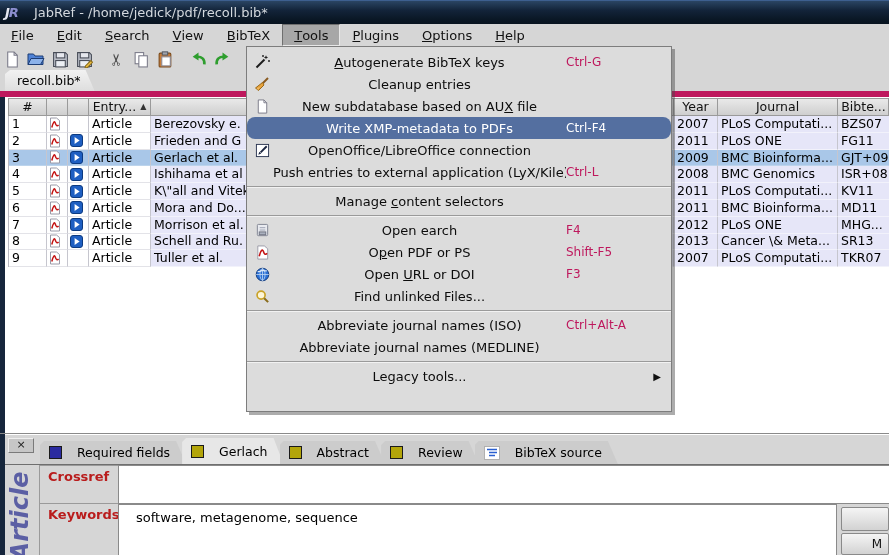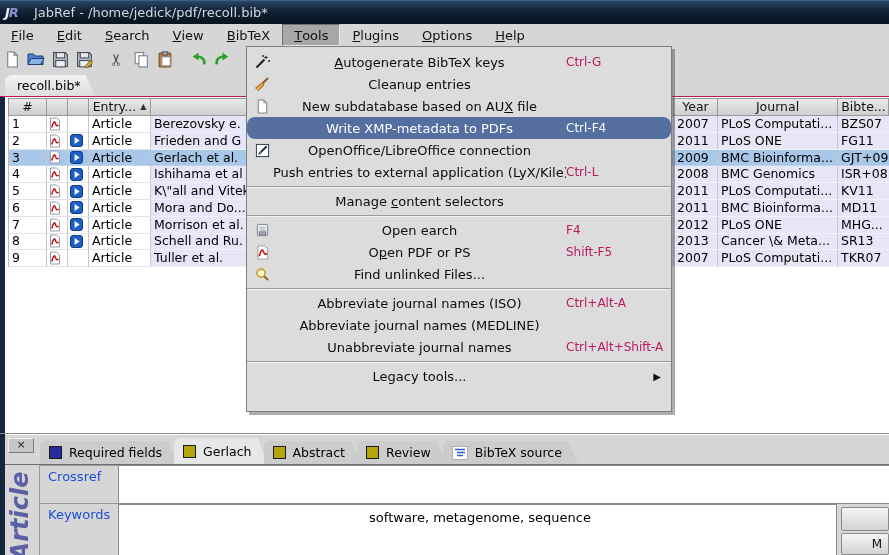--- a/index.html
+++ b/index.html
@@ -28,21 +28,21 @@
   
   #toolbar{left:0;top:46px;width:889px;height:26px;background:#d6d6d6;
     display:flex;align-items:center;}
   .tb-btn{width:24px;height:22px;display:flex;align-items:center;justify-content:center;}
   .tb-gap{width:9px;}
   .tb-btn svg{display:block;}
   .scissors{font-size:16px;color:#4a4a4a;transform:rotate(-90deg);}
 
   
   #tabrow{left:0;top:72px;width:889px;height:25px;background:#d6d6d6;
-    border-bottom:1px solid #be185d;box-sizing:border-box;}
+    border-bottom:6px solid #be185d;box-sizing:border-box;}
   #file-tab{position:absolute;left:5px;bottom:0;height:21px;padding:0 14px 0 12px;
     background:linear-gradient(#f2f2f2,#dedede);font-size:12.5px;color:#000;
     display:flex;align-items:center;
     clip-path:polygon(0 100%,0 4px,5px 0,calc(100% - 9px) 0,100% 100%);}
 
   
   #main{left:0;top:97px;width:889px;height:336px;background:#ffffff;}
   #left-strip-main{left:0;top:0;width:5px;height:336px;background:#16263c;}
   .tgrid{display:grid;grid-template-columns:38px 21px 21px 62px 523px 44px 120px 52px;}
   #thead{position:absolute;left:8px;top:1px;width:881px;height:18px;
@@ -79,40 +79,40 @@
   
   #bottom{left:0;top:433px;width:889px;height:122px;background:#d6d6d6;
     border-top:1px solid #8a8a8a;box-shadow:inset 0 1px 0 #ffffff;box-sizing:border-box;}
   #left-strip-bottom{left:0;top:0;width:5px;height:122px;background:#16263c;}
   #editor-close{left:8px;top:4px;width:26px;height:15px;background:#c6c6c6;
     border:1px solid;border-color:#efefef #7a7a7a #7a7a7a #efefef;box-sizing:border-box;
     font-size:11px;line-height:12px;text-align:center;color:#222;}
   #editor-tabs{left:40px;top:4px;height:26px;display:flex;align-items:flex-end;}
   .etab{height:23px;display:flex;align-items:center;padding:0 16px 0 9px;
     background:#cccccc;font-size:12.5px;color:#000;margin-right:-4px;
-    clip-path:polygon(0 100%,0 4px,4px 0,calc(100% - 10px) 0,100% 100%);}
+    clip-path:polygon(0 100%,0 4px,4px 0,calc(100% - 10px) 0,100% 100%);gap:8px;}
   .etab.active{height:26px;background:#e7e7e7;}
   .sq{width:13px;height:13px;border:1px solid #1a1a1a;box-sizing:border-box;margin-right:7px;}
   .sq.blue{background:#2b2ba0;} .sq.green{background:#63a763;} .sq.olive{background:#b3a50a;}
   .etab svg{margin-right:7px;}
   #editor-content-line{left:5px;top:30px;width:884px;height:1px;background:#6f6f6f;}
   #entry-type-label{left:2px;top:30px;width:36px;height:92px;overflow:hidden;}
   #entry-type-label span{position:absolute;left:-30px;top:38px;transform:rotate(-90deg);
     transform-origin:center;display:block;width:96px;text-align:center;
     font-size:24px;font-weight:bold;font-style:italic;color:#5b5fa4;}
   .fld-label{left:39px;width:80px;background:#d6d6d6;border:1px solid #9a9a9a;
-    box-sizing:border-box;font-size:13px;color:#1d4ed8;padding:3px 0 0 8px;}
+    box-sizing:border-box;font-size:13px;color:#b91c1c;padding:3px 0 0 8px;font-weight:bold;}
   #lbl-crossref{top:31px;height:39px;}
   #lbl-keywords{top:70px;height:52px;border-top:none;}
   .fld{background:#fff;border:1px solid #8a8a8a;box-sizing:border-box;}
   #fld-crossref{left:118px;top:31px;width:771px;height:39px;border-right:none;}
   #fld-keywords{left:118px;top:70px;width:719px;height:52px;}
   .fld input{border:none;outline:none;background:transparent;width:100%;
     font-family:"DejaVu Sans","Liberation Sans",sans-serif;font-size:13px;color:#000;
-    padding:5px 4px 0 9px;box-sizing:border-box;text-align:center;}
+    padding:5px 4px 0 17px;box-sizing:border-box;}
   .side-btn{left:841px;width:48px;background:linear-gradient(#f5f5f5,#d2d2d2);
     border:1px solid #8a8a8a;border-radius:2px;box-sizing:border-box;font-size:12px;
     color:#111;display:flex;align-items:center;justify-content:flex-end;
     padding-right:6px;overflow:hidden;}
   #side-btn-0{top:73px;height:24px;}
   #side-btn-1{top:99px;height:22px;}
 </style>
 </head>
 <body>
 
@@ -529,41 +529,45 @@
         <svg width="15" height="15">
           <use href="#i-pdfbig"></use>
         </svg>
       </span>
     <span class="lb">O<u>p</u>en PDF or PS</span>
     <span class="sc">Shift-F5</span>
   </div>
   <div class="mi">
     <span class="ic">
         <svg width="15" height="15">
+          <use href="#i-globe"></use>
+        </svg>
+      </span>
+    <span class="lb">Open <u>U</u>RL or DOI</span>
+    <span class="sc">F3</span>
+  </div>
+  <div class="mi">
+    <span class="ic">
+        <svg width="15" height="15">
           <use href="#i-magnifier"></use>
         </svg>
       </span>
     <span class="lb">Find unlinked Files...</span>
     <span class="sc"></span>
   </div>
   <div class="msep"></div>
   <div class="mi">
     <span class="ic"></span>
     <span class="lb">Abbreviate journal names (ISO)</span>
     <span class="sc">Ctrl+Alt-A</span>
   </div>
   <div class="mi">
     <span class="ic"></span>
     <span class="lb">Abbreviate journal names (MEDLINE)</span>
     <span class="sc"></span>
-  </div>
-  <div class="mi">
-    <span class="ic"></span>
-    <span class="lb">Unabbreviate journal names</span>
-    <span class="sc">Ctrl+Alt+Shift-A</span>
   </div>
   <div class="msep"></div>
   <div class="mi">
     <span class="ic"></span>
     <span class="lb">Legacy tools...</span>
     <span class="submenu-arrow">▶</span>
   </div>
 </div>
 
 <div class="abs" id="bottom">

